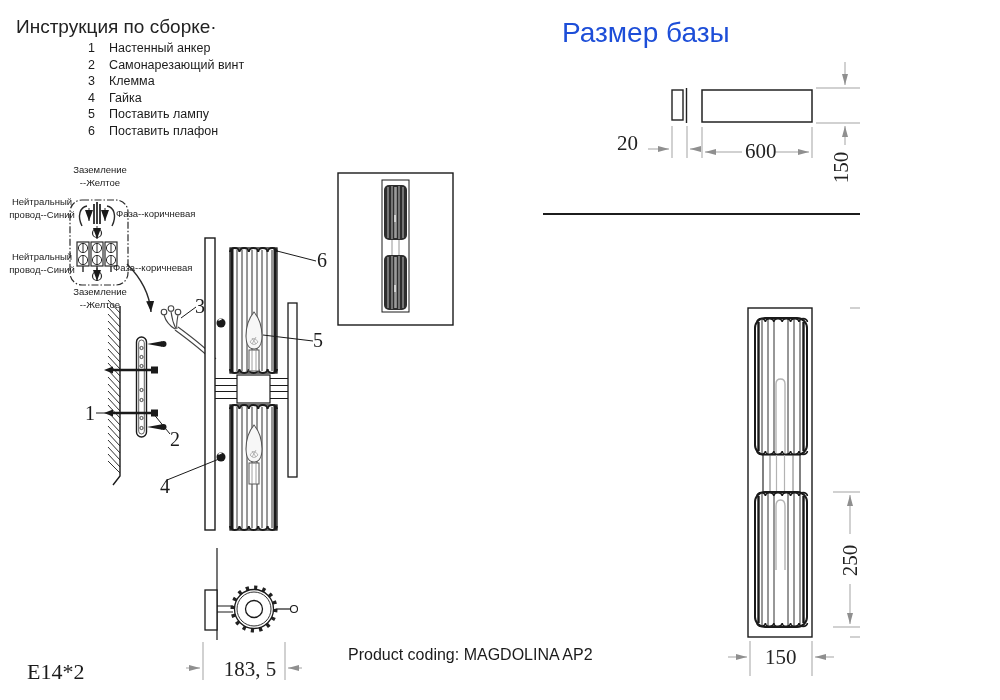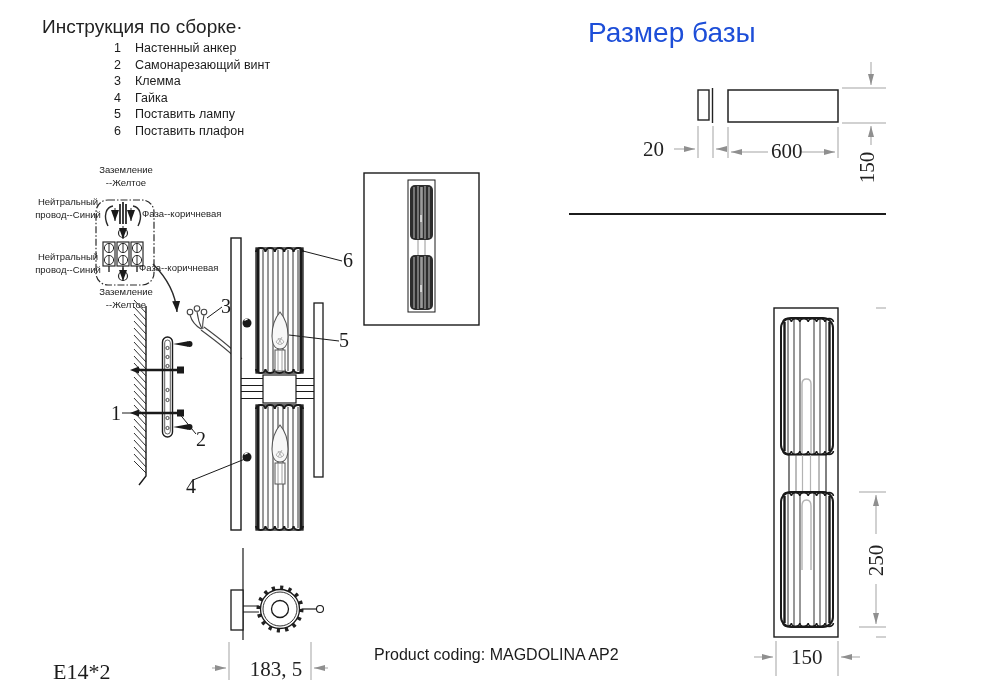--- a/index.html
+++ b/index.html
@@ -1,17 +1,17 @@
 <!DOCTYPE html>
 <html><head>
 <meta charset="utf-8">
 <style>
   html,body{margin:0;padding:0;background:#fff;}
   .canvas{position:relative;width:860px;height:700px;background:#fff;overflow:hidden;
-          font-family:"Liberation Sans",sans-serif;color:#111;margin-left:26px;}
+          font-family:"Liberation Sans",sans-serif;color:#111;}
   .art{position:absolute;left:0;top:0;}
   .txt{position:absolute;white-space:pre-line;}
   .h1{font-size:19px;color:#222;}
   .h2{font-size:28px;color:#1d4ed8;}
   .inst-row{position:absolute;left:88px;font-size:12.5px;color:#1b1b1b;display:flex;}
   .inst-num{width:14px;}
   .inst-label{margin-left:7px;white-space:nowrap;}
   .wire-label{font-size:9.5px;line-height:1.35;color:#1b1b1b;text-align:center;}
   .center{text-align:center;}
   .callout{position:absolute;font-family:"Liberation Serif",serif;font-size:20px;color:#1b1b1b;}
@@ -300,21 +300,21 @@
 --Желтое</div>
 
   <span class="callout" style="left:85px;top:402px;">1</span>
   <span class="callout" style="left:170px;top:428px;">2</span>
   <span class="callout" style="left:195px;top:295px;">3</span>
   <span class="callout" style="left:160px;top:475px;">4</span>
   <span class="callout" style="left:313px;top:329px;">5</span>
   <span class="callout" style="left:317px;top:249px;">6</span>
 
   <div class="txt h2" style="left:562px;top:17px;">Размер базы</div>
-  <span class="dim" style="left:617px;top:137px;">20</span>
+  <span class="dim" style="left:617px;top:131px;">20</span>
   <span class="dim" style="left:745px;top:139px;">600</span>
   <span class="dim dim-v" style="left:819px;top:155px;">150</span>
 
   <span class="dim dim-v" style="left:862px;top:461px;">600</span>
   <span class="dim dim-v" style="left:828px;top:548px;">250</span>
   <span class="dim" style="left:765px;top:645px;">150</span>
 
   <span class="dim" style="left:214px;top:657px;width:72px;text-align:center;">183, 5</span>
 
   <span class="txt serif-big" style="left:27px;top:659px;">E14*2</span>

